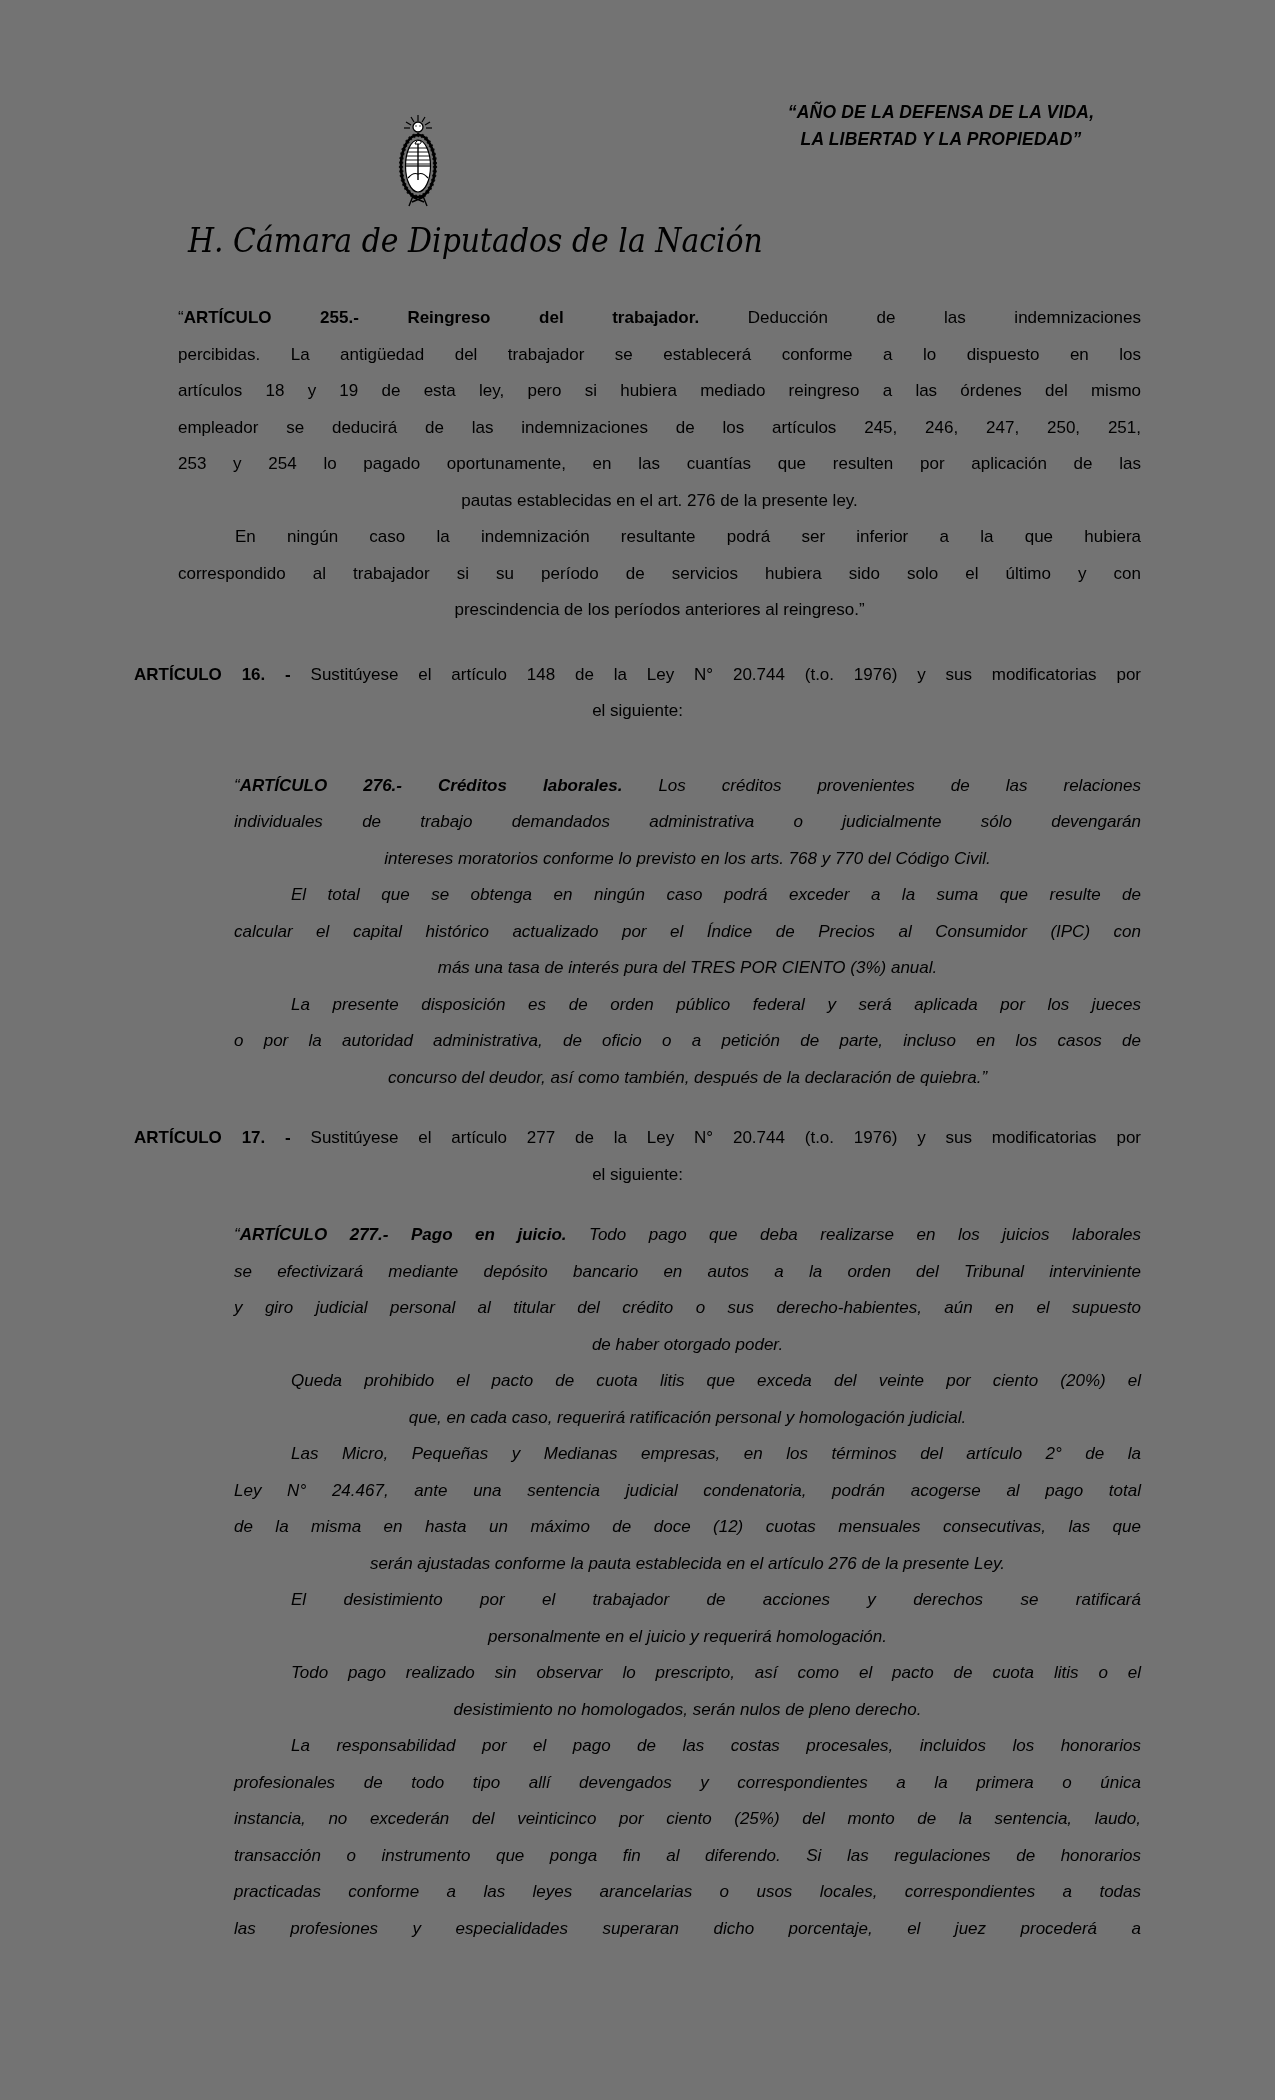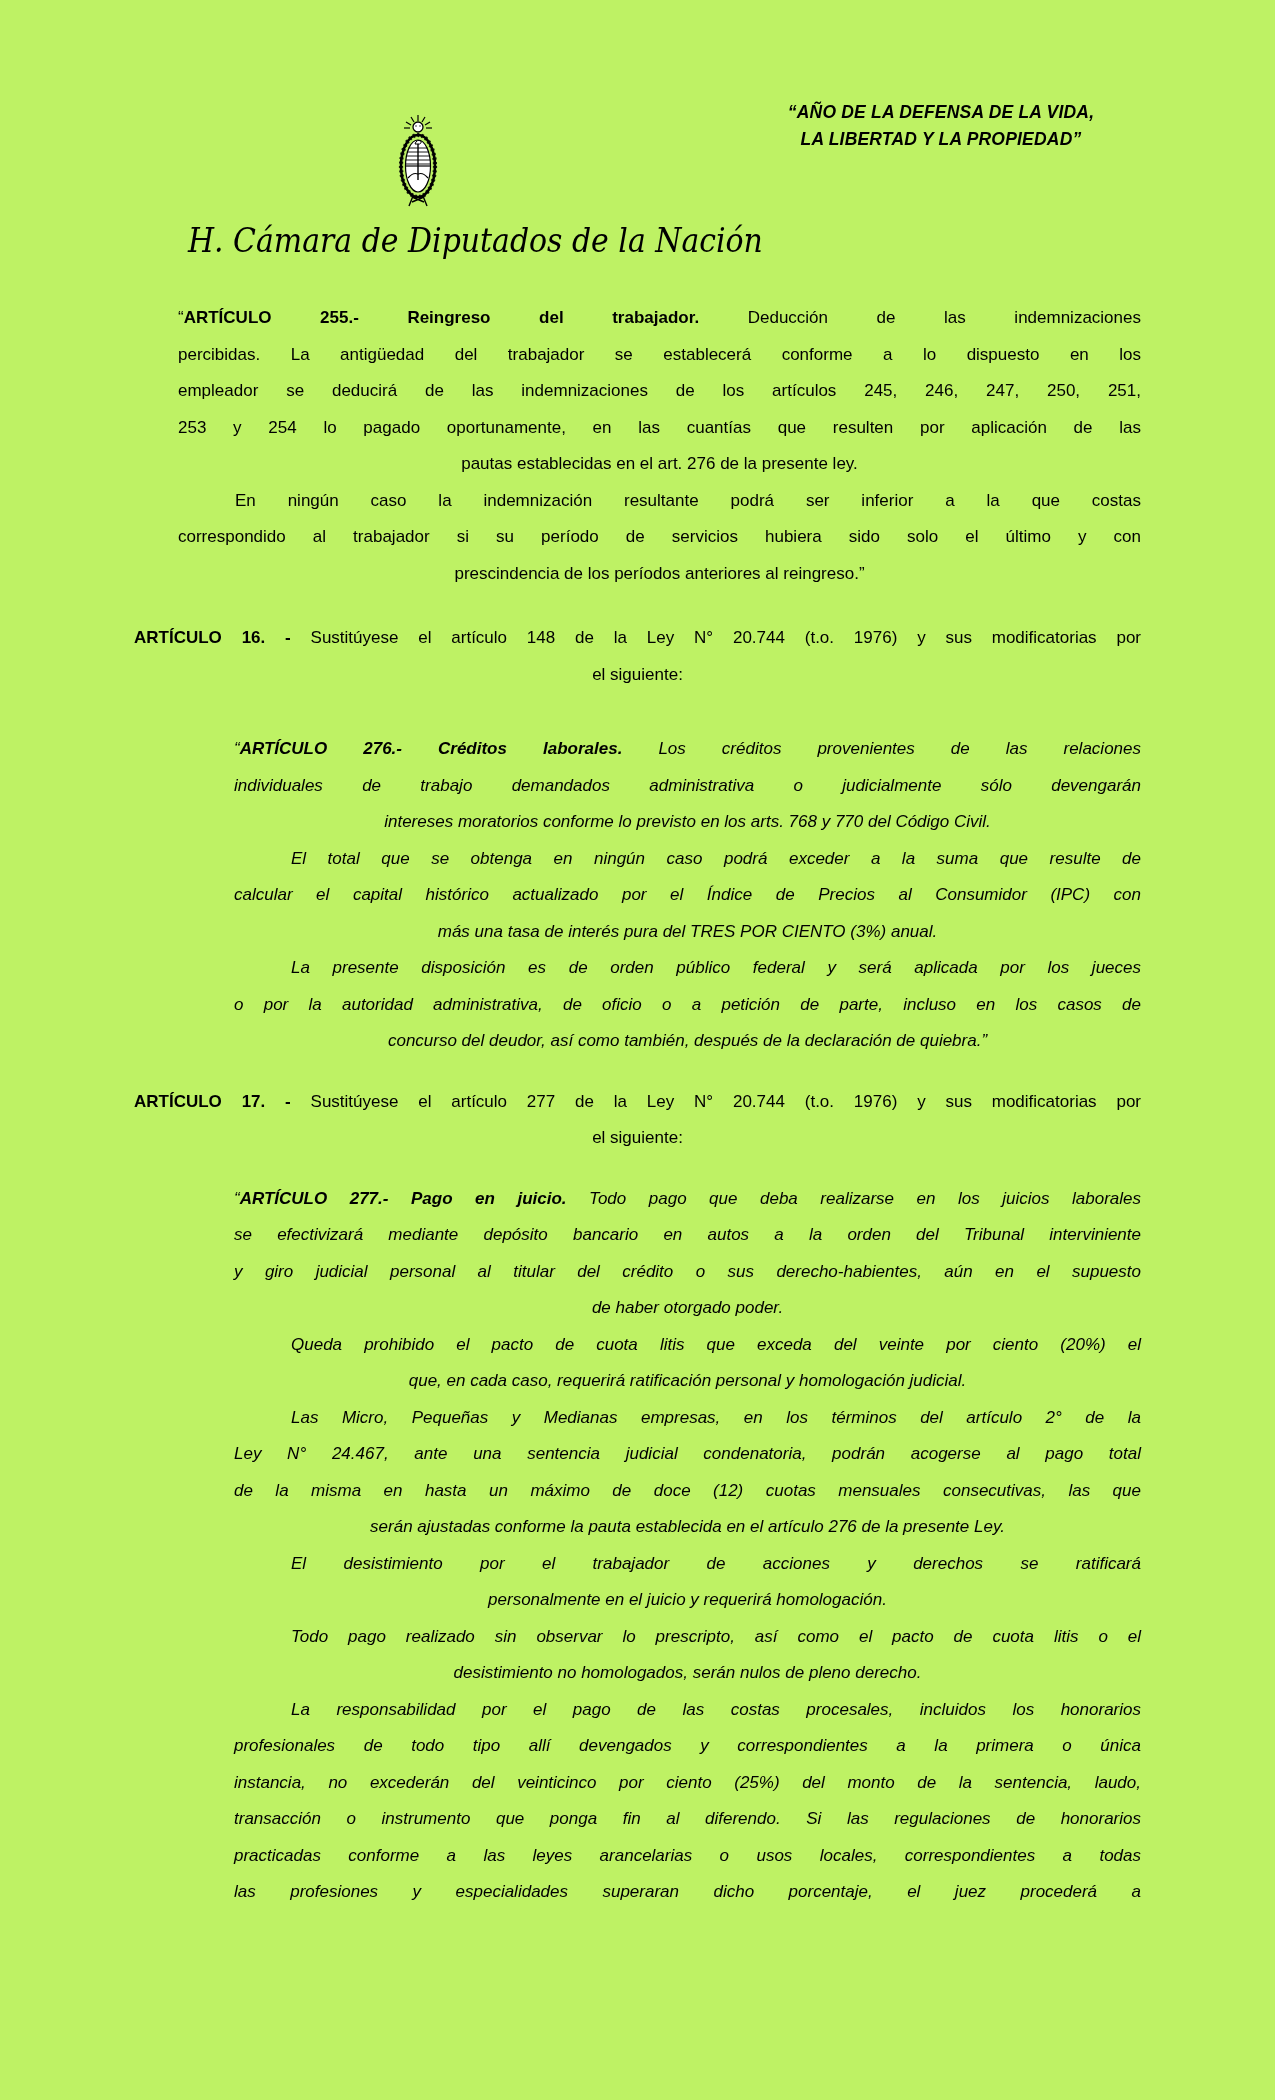--- a/index.html
+++ b/index.html
@@ -1,20 +1,20 @@
 <!DOCTYPE html>
 <html><head>
 <meta charset="utf-8">
 <style>
   html,body{margin:0;padding:0;background:#e8e8e8;}
   .page{
     position:relative;
     width:1275px;height:2100px;
     margin:0 auto;
-    background:#bef264;
+    background:#737373;
     color:#000;
     font-family:"Liberation Sans",sans-serif;
     overflow:hidden;
   }
   
   .crest{position:absolute;left:394px;top:114px;width:48px;height:98px;}
   .motto{
     position:absolute;top:99px;right:134px;width:400px;
     font-size:17.5px;line-height:27px;
     font-weight:bold;font-style:italic;
@@ -97,24 +97,25 @@
     <div>LA LIBERTAD Y LA PROPIEDAD”</div>
   </div>
 
   <div class="institution">H. Cámara de Diputados de la Nación</div>
 
   <main class="body">
 
     <section class="qblock b1">
       <div class="jline"><span>“</span><b>ARTÍCULO 255.- Reingreso del trabajador.</b><span> Deducción de las indemnizaciones</span></div>
       <div class="jline">percibidas. La antigüedad del trabajador se establecerá conforme a lo dispuesto en los</div>
+      <div class="jline">artículos 18 y 19 de esta ley, pero si hubiera mediado reingreso a las órdenes del mismo</div>
       <div class="jline">empleador se deducirá de las indemnizaciones de los artículos 245, 246, 247, 250, 251,</div>
       <div class="jline">253 y 254 lo pagado oportunamente, en las cuantías que resulten por aplicación de las</div>
       <div class="lline">pautas establecidas en el art. 276 de la presente ley.</div>
-      <div class="jline ind">En ningún caso la indemnización resultante podrá ser inferior a la que costas</div>
+      <div class="jline ind">En ningún caso la indemnización resultante podrá ser inferior a la que hubiera</div>
       <div class="jline">correspondido al trabajador si su período de servicios hubiera sido solo el último y con</div>
       <div class="lline">prescindencia de los períodos anteriores al reingreso.”</div>
     </section>
 
     <section class="gap-a">
       <div class="jline"><b>ARTÍCULO 16. -</b><span> Sustitúyese el artículo 148 de la Ley N° 20.744 (t.o. 1976) y sus modificatorias por</span></div>
       <div class="lline">el siguiente:</div>
     </section>
 
     <section class="qblock b2 gap-b">

